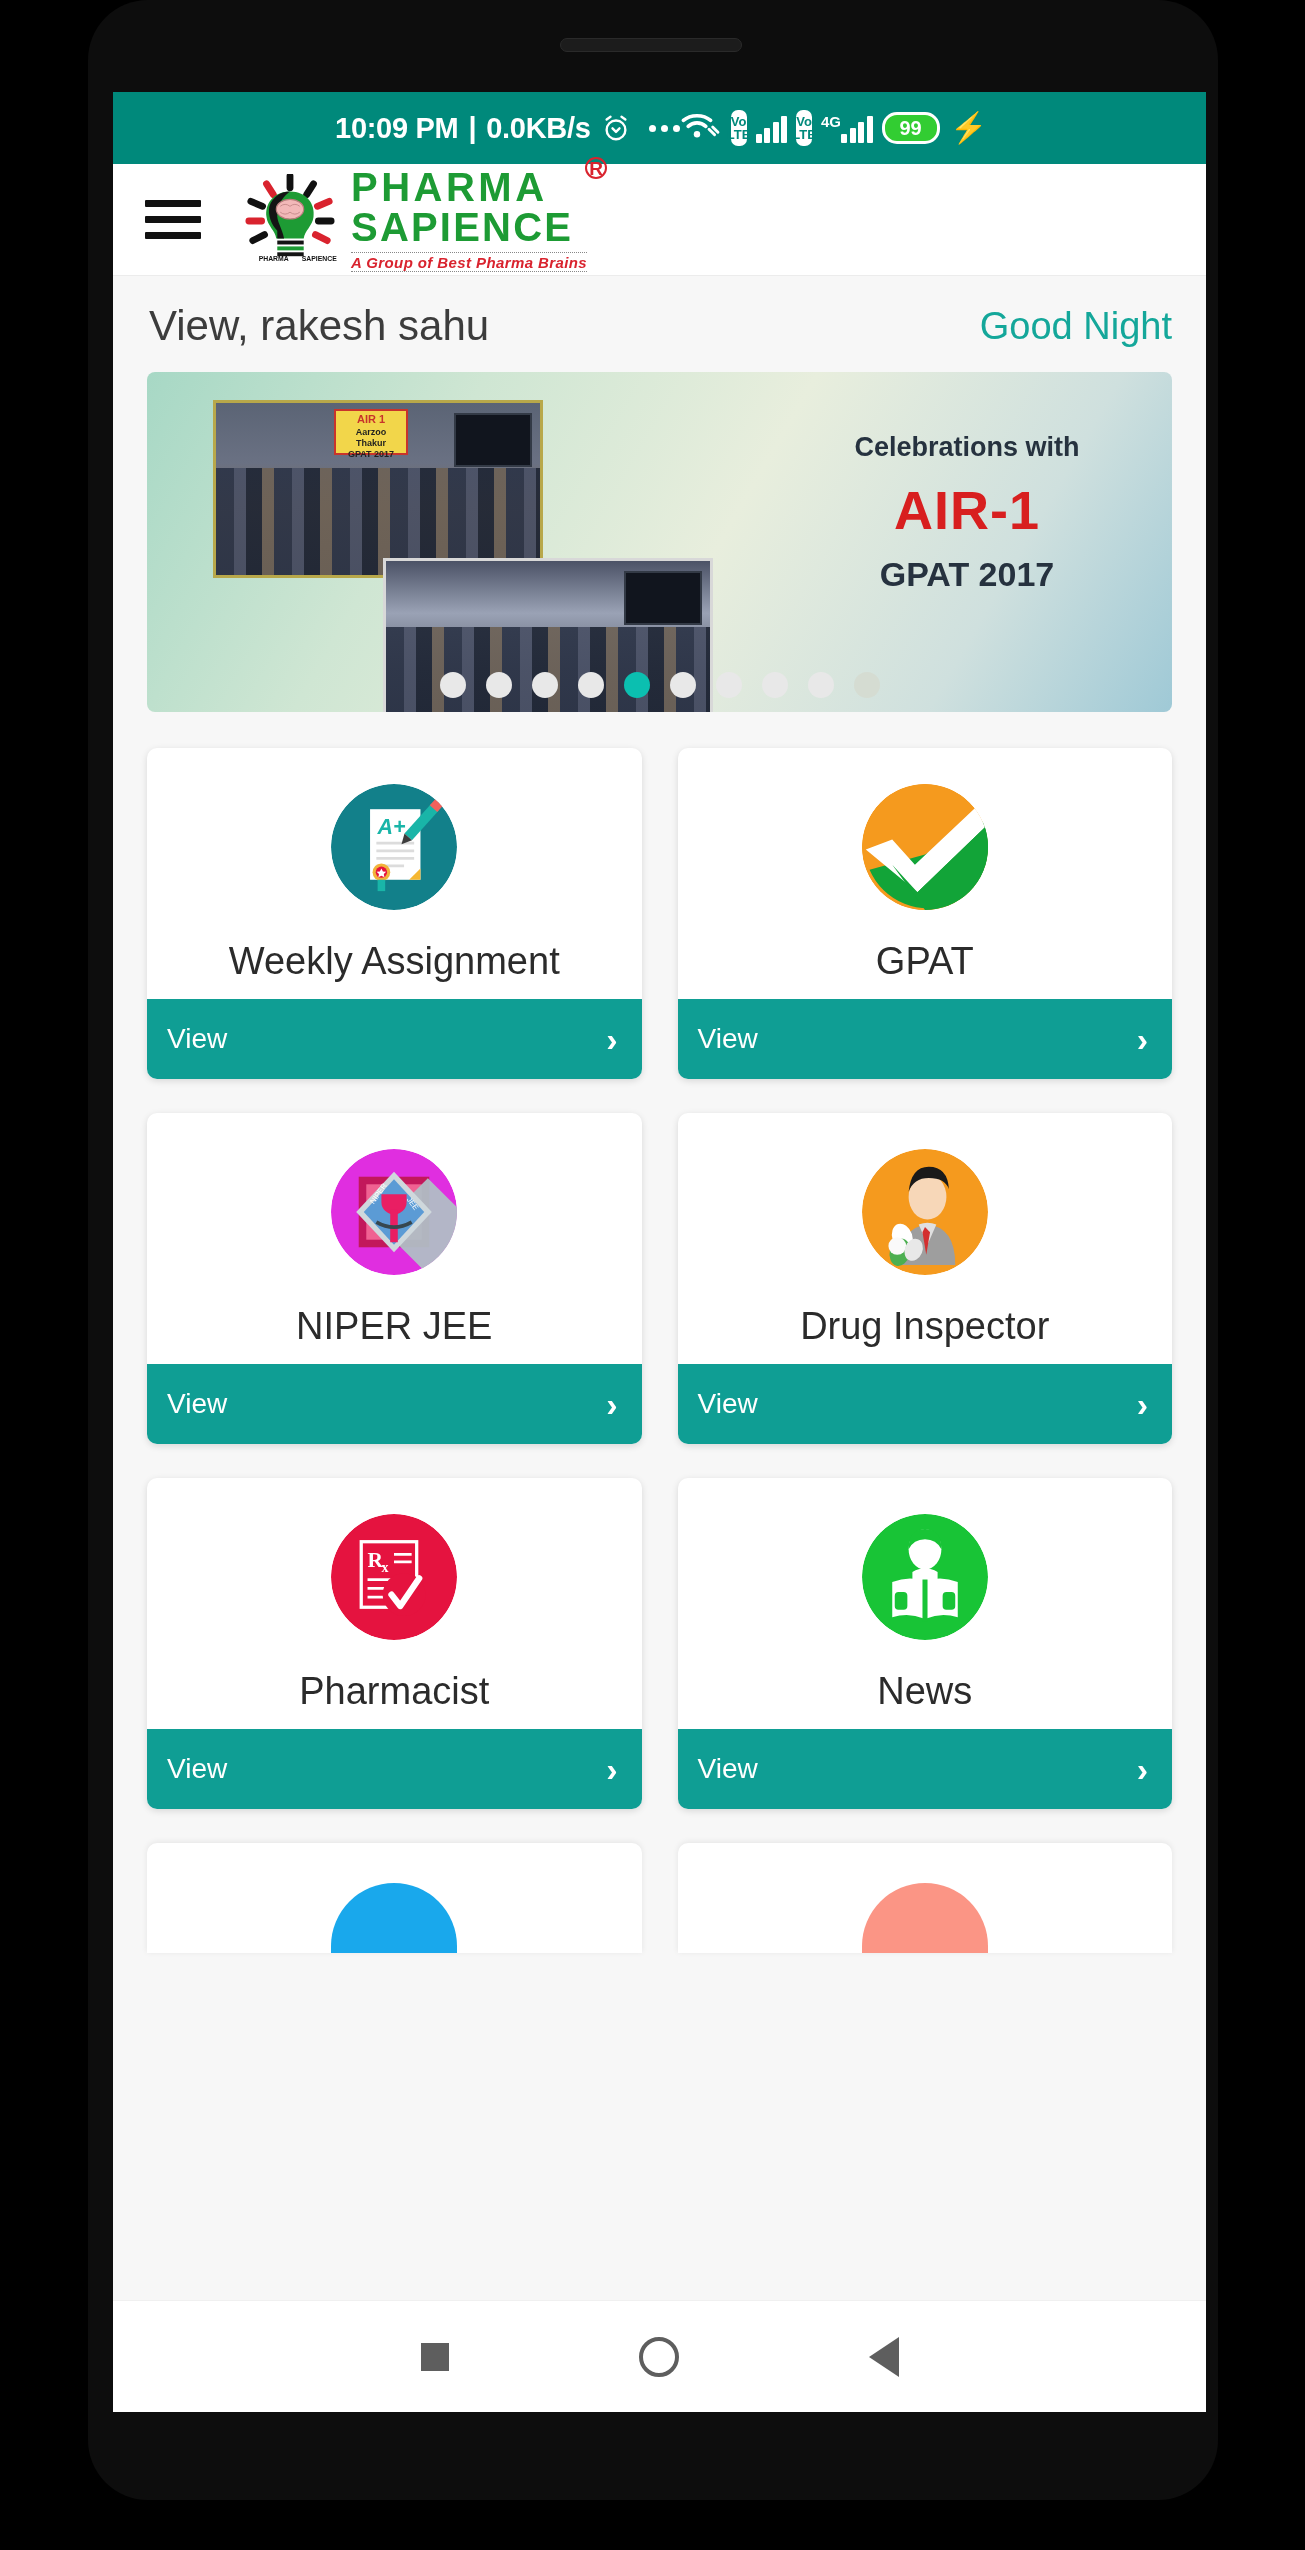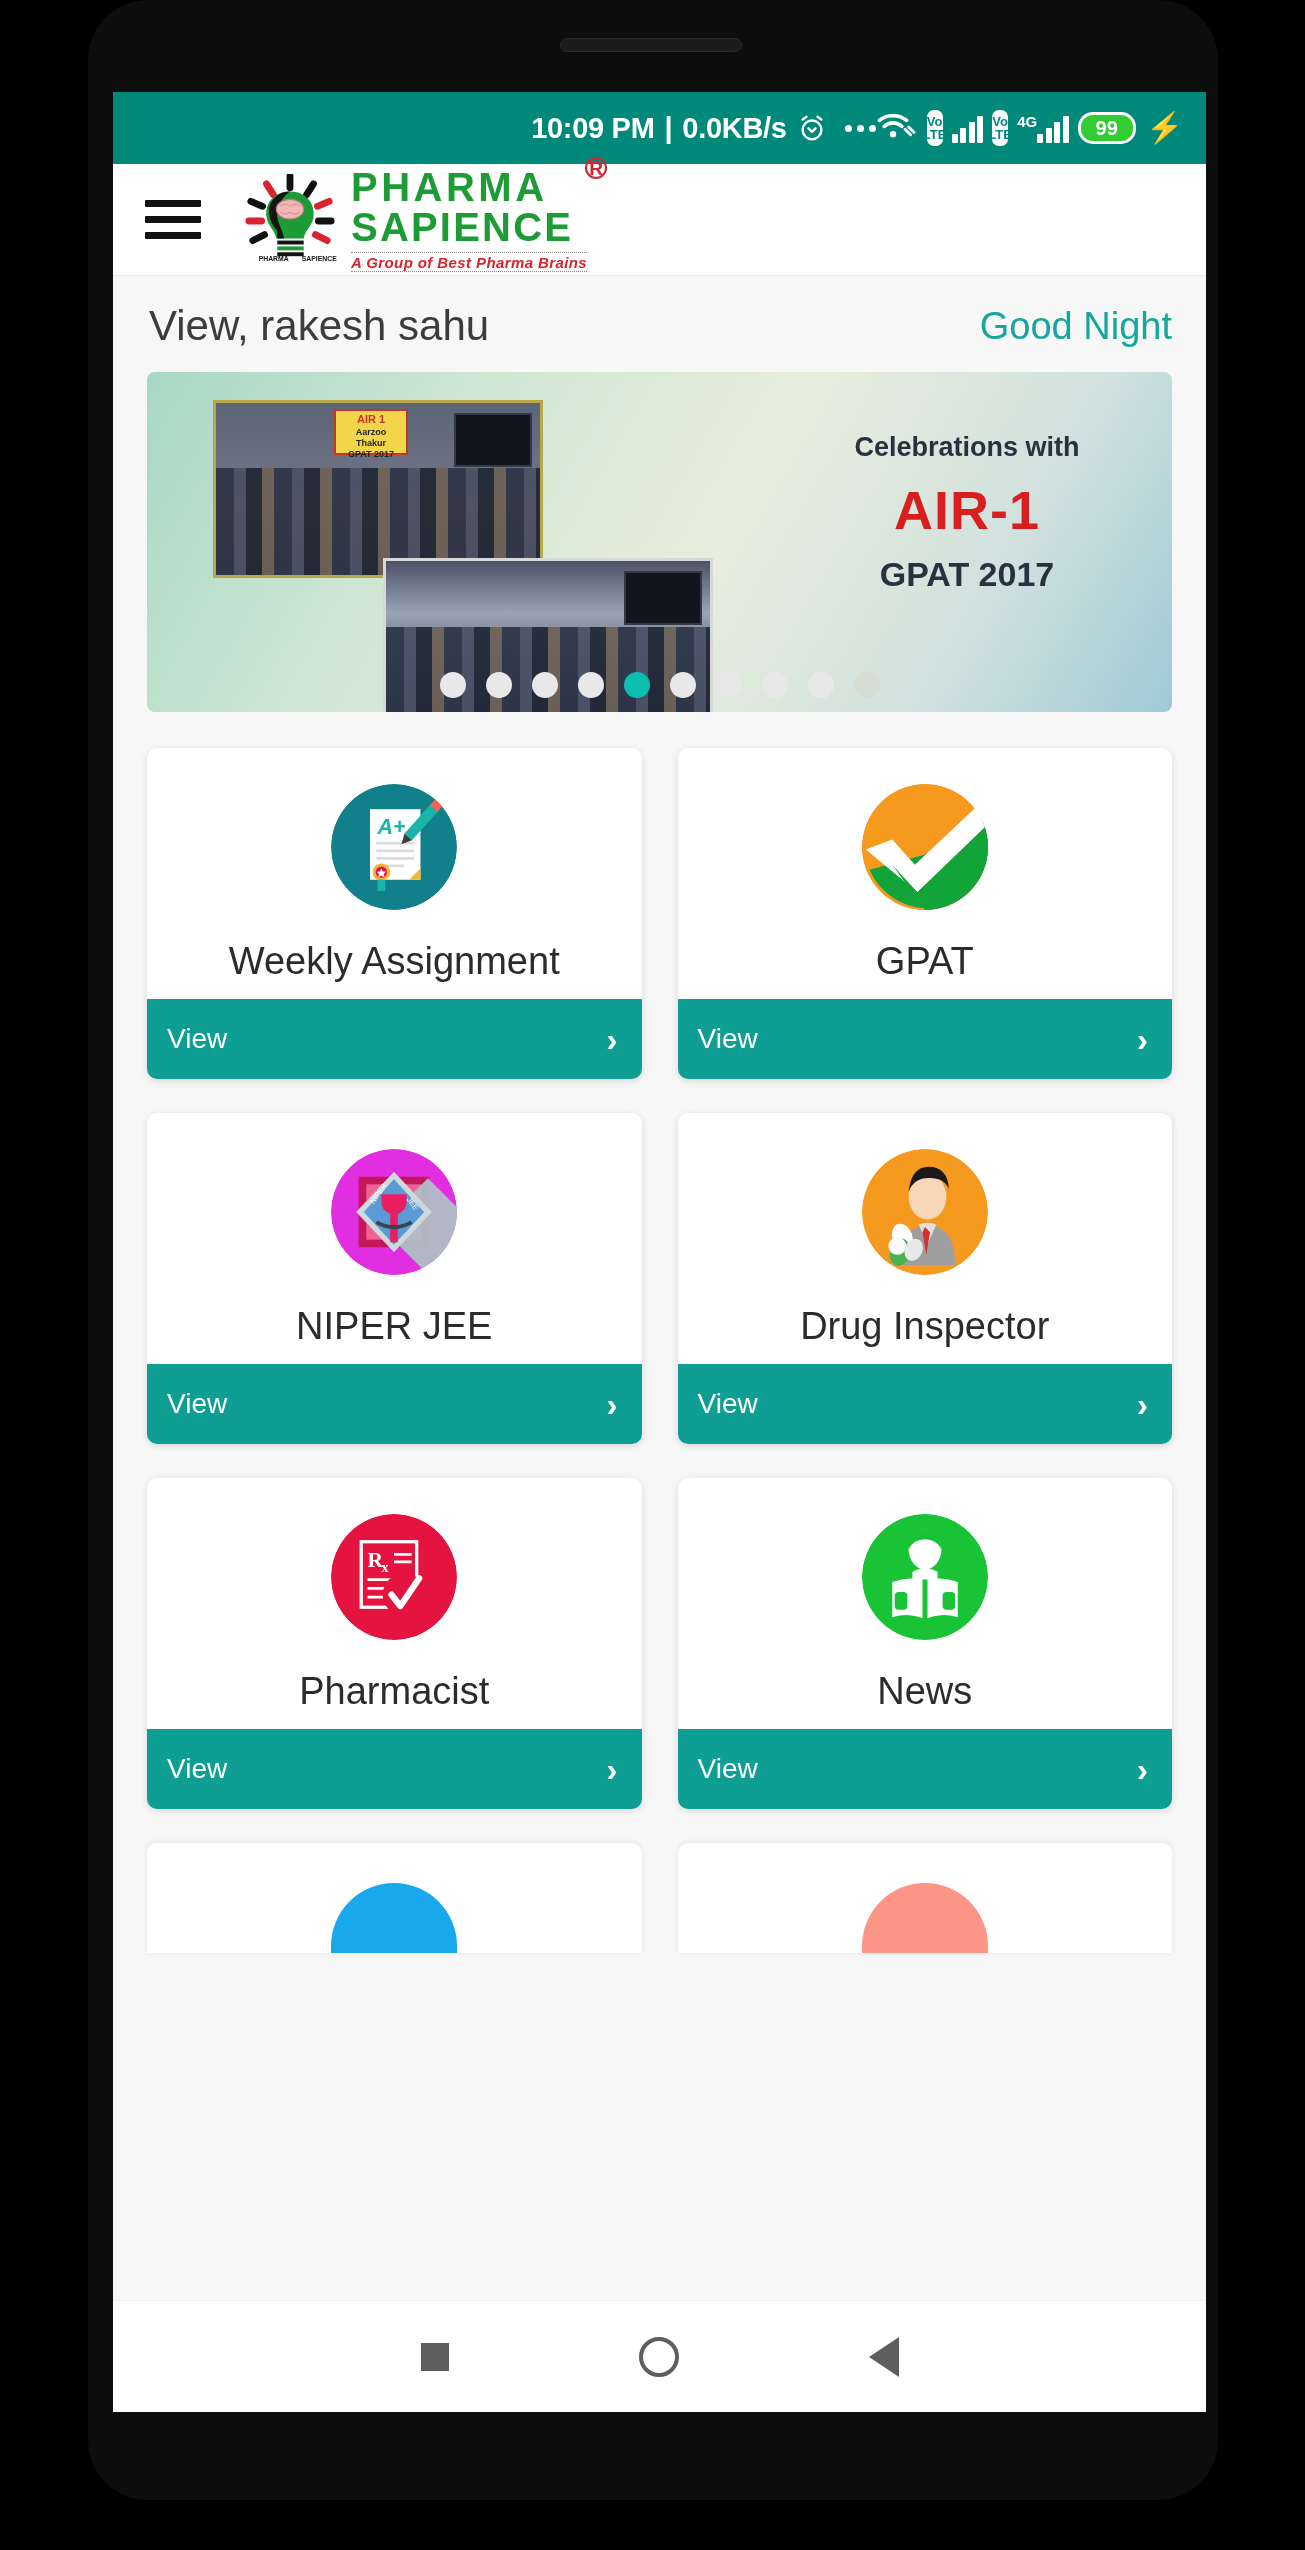--- a/index.html
+++ b/index.html
@@ -38,21 +38,21 @@
     background: #f7f7f7;
     overflow: hidden;
   }
 
   
   .statusbar {
     height: 72px;
     background: #00897b;
     display: flex;
     align-items: center;
-    justify-content: flex-end;
+    justify-content: center;
     padding: 0 22px 0 26px;
     color: #ffffff;
   }
   .status-left {
     display: flex; align-items: center; gap: 10px;
     font-size: 29px; font-weight: bold;
     letter-spacing: -0.3px;
     white-space: nowrap;
   }
   .alarm-icon { display:inline-block; width:30px; height:30px; }

